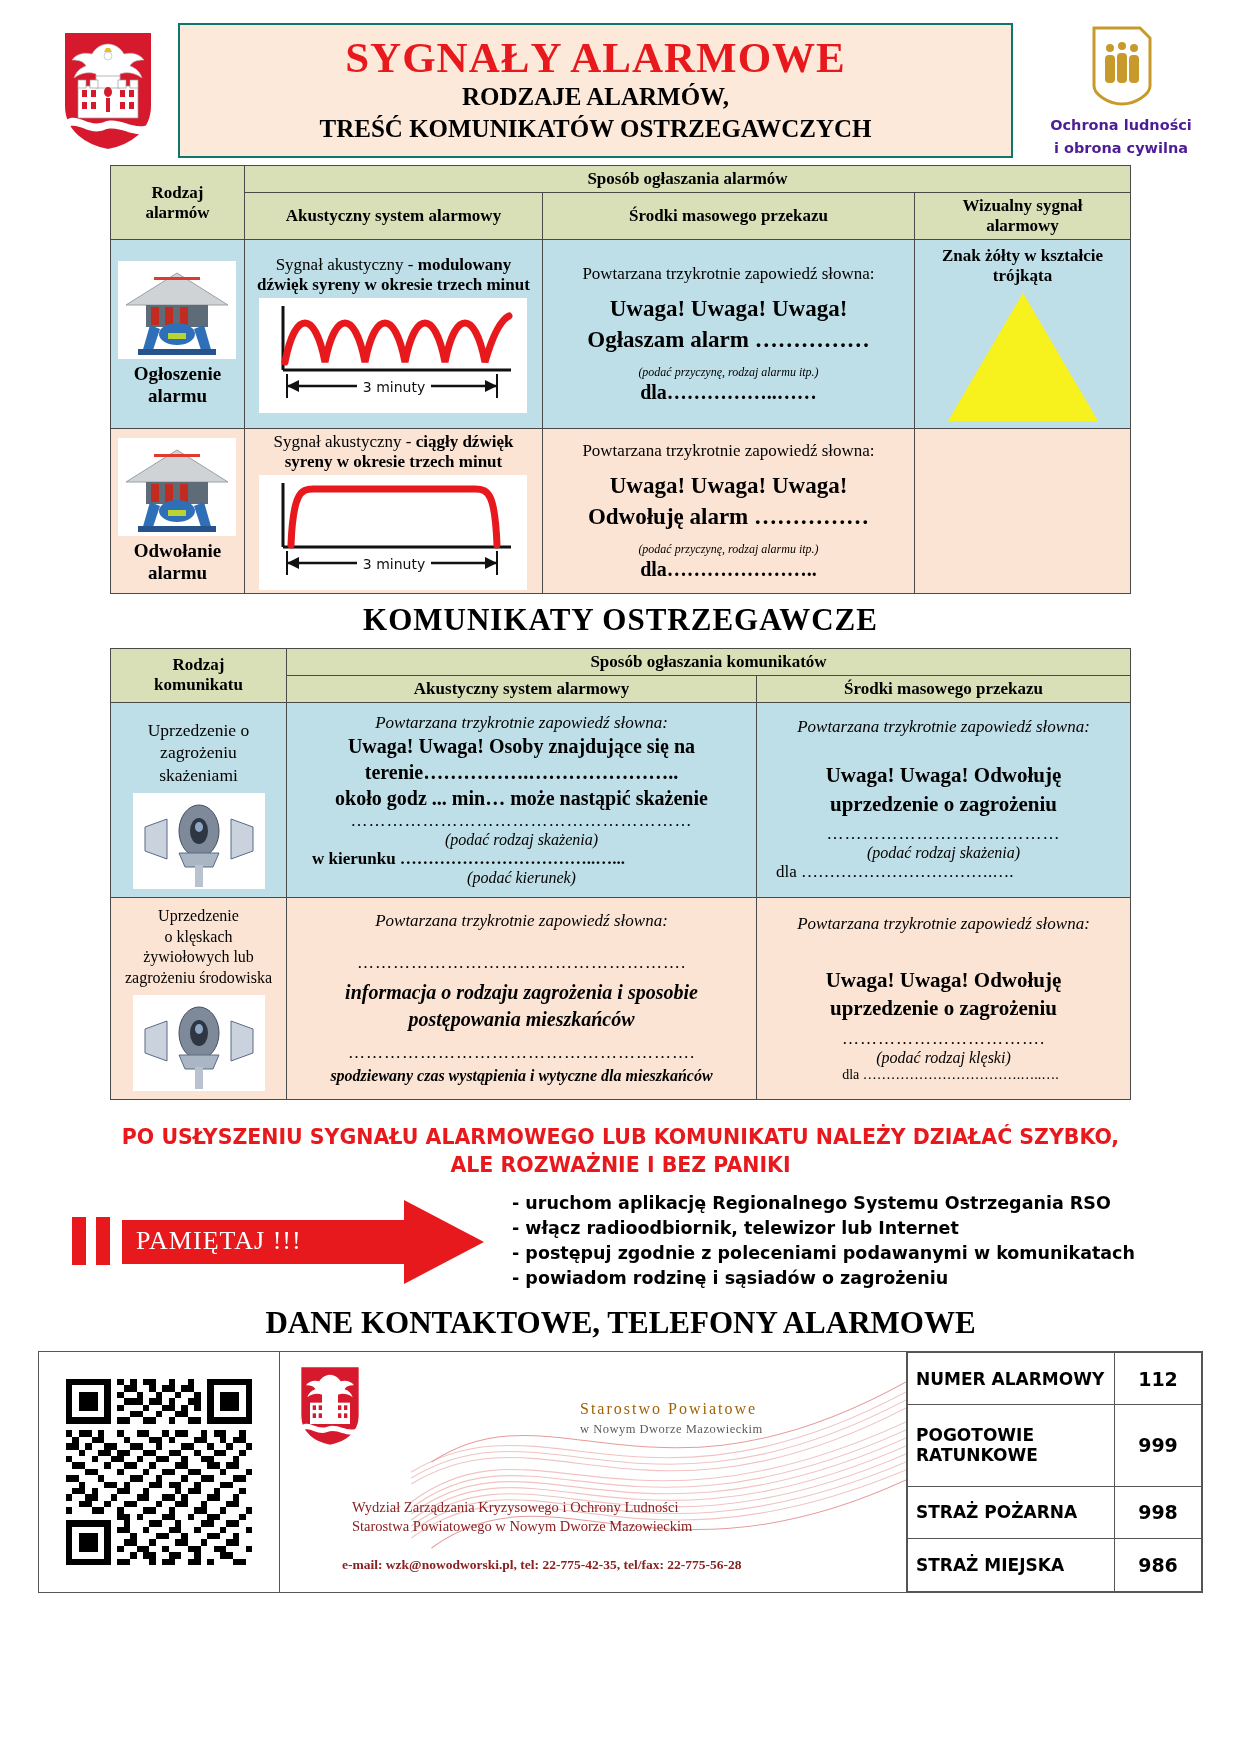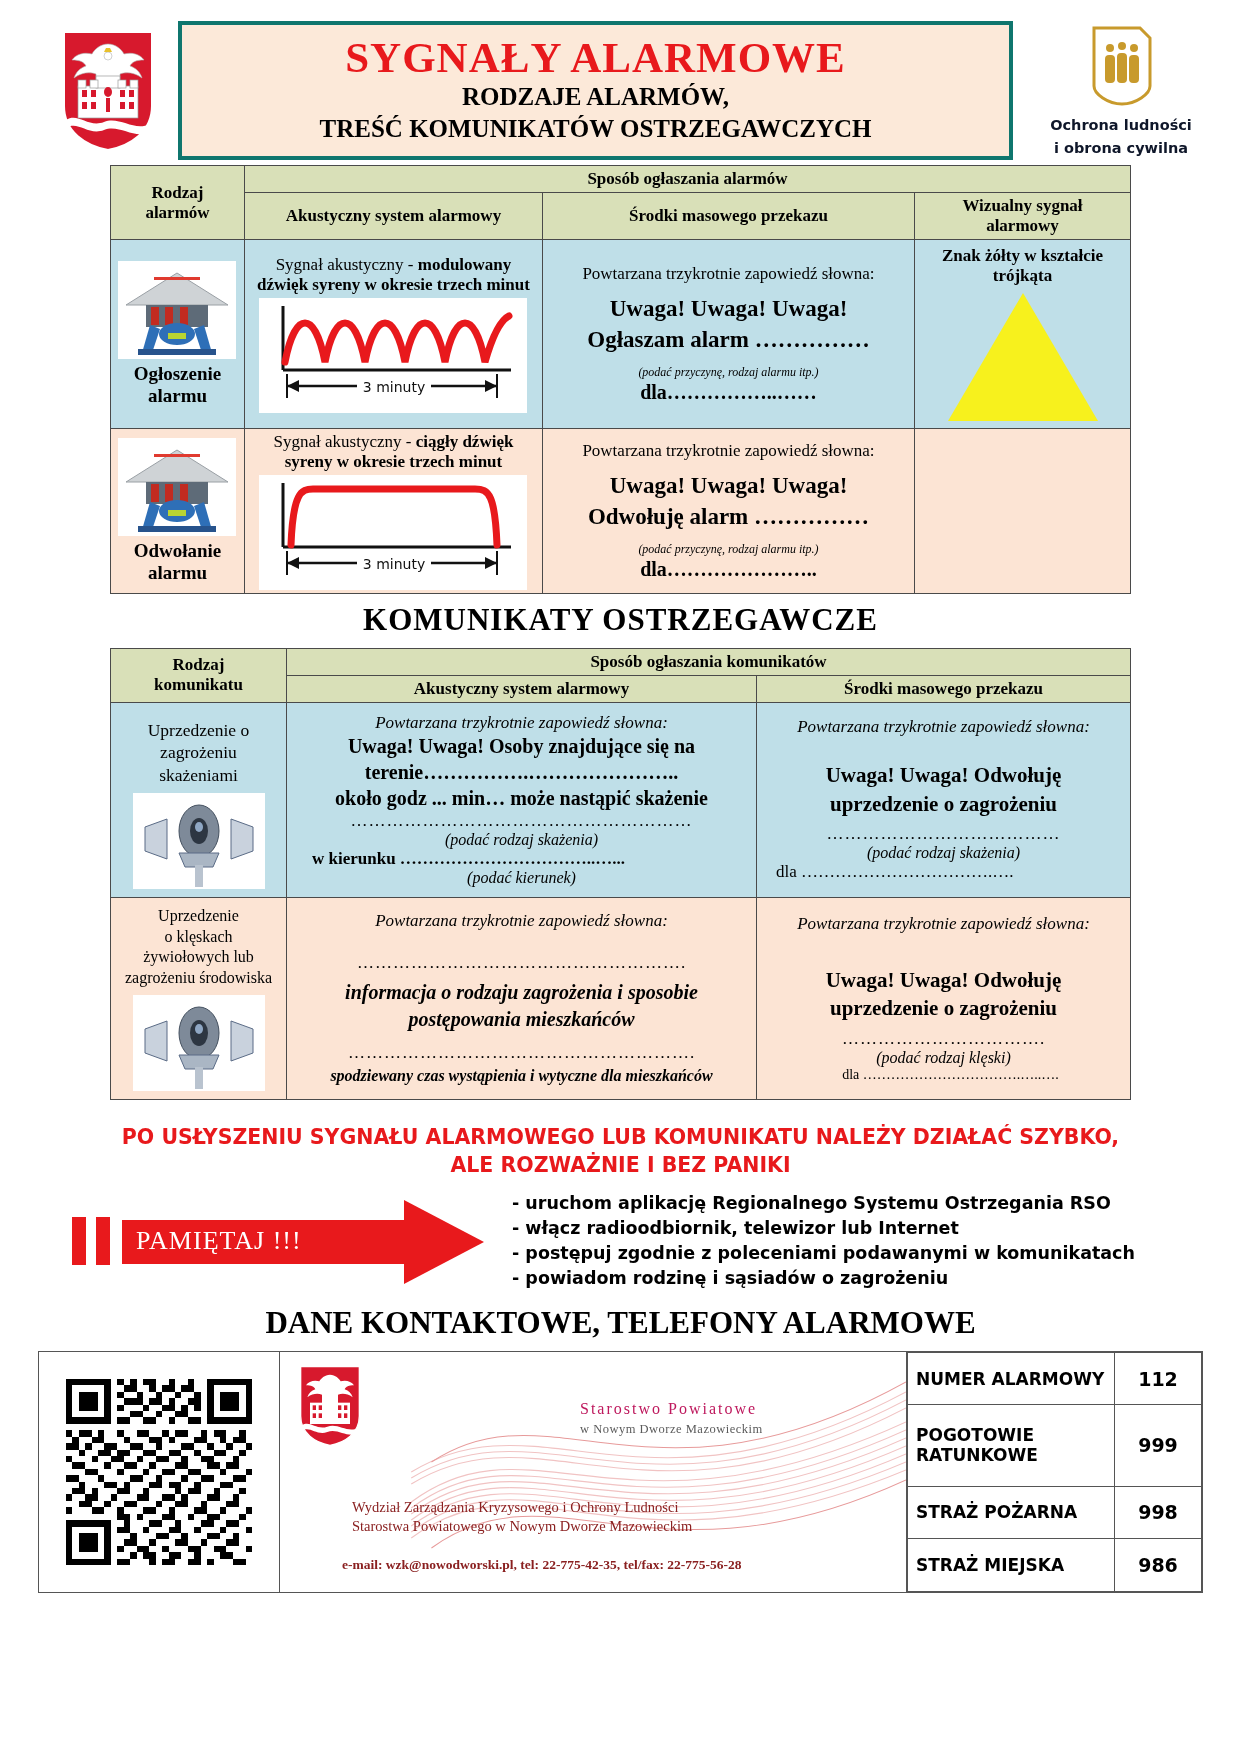--- a/index.html
+++ b/index.html
@@ -34,21 +34,21 @@
   .crest-wrap {
     width: 105px;
     flex: 0 0 105px;
     display: flex;
     align-items: flex-start;
     justify-content: center;
   }
   .title-box {
     flex: 1 1 auto;
     margin: 0 28px 0 18px;
-    border: 4px solid #0f766e;
+    border: 2px solid #0f766e;
     background: #fce9d9;
     text-align: center;
     padding: 10px 10px 12px 10px;
     box-sizing: border-box;
   }
   .title-main {
     color: #e8191c;
     font-size: 43px;
     font-weight: bold;
     letter-spacing: 1px;
@@ -64,21 +64,21 @@
   .oc-logo {
     width: 160px;
     flex: 0 0 160px;
     text-align: center;
     color: #c89a2c;
   }
   .oc-logo .oc-caption {
     font-family: "DejaVu Sans", sans-serif;
     font-size: 14.5px;
     font-weight: bold;
-    color: #0f172a;
+    color: #4c1d95;
     line-height: 1.25;
     margin-top: 4px;
   }
 
   
   table.grid {
     border-collapse: collapse;
     width: 1020px;
     margin: 0 auto;
     table-layout: fixed;
@@ -254,21 +254,21 @@
     padding: 6px 0 0 0;
   }
   .lh-crest {
     position: absolute;
     left: 18px; top: 12px;
   }
   .lh-title {
     position: absolute;
     left: 300px; top: 48px;
     font-size: 16px;
-    color: #be185d;
+    color: #a16207;
     letter-spacing: 2px;
   }
   .lh-sub {
     position: absolute;
     left: 300px; top: 70px;
     font-size: 12.5px;
     color: #5b5b5b;
     letter-spacing: 0.5px;
   }
   .lh-dept {

